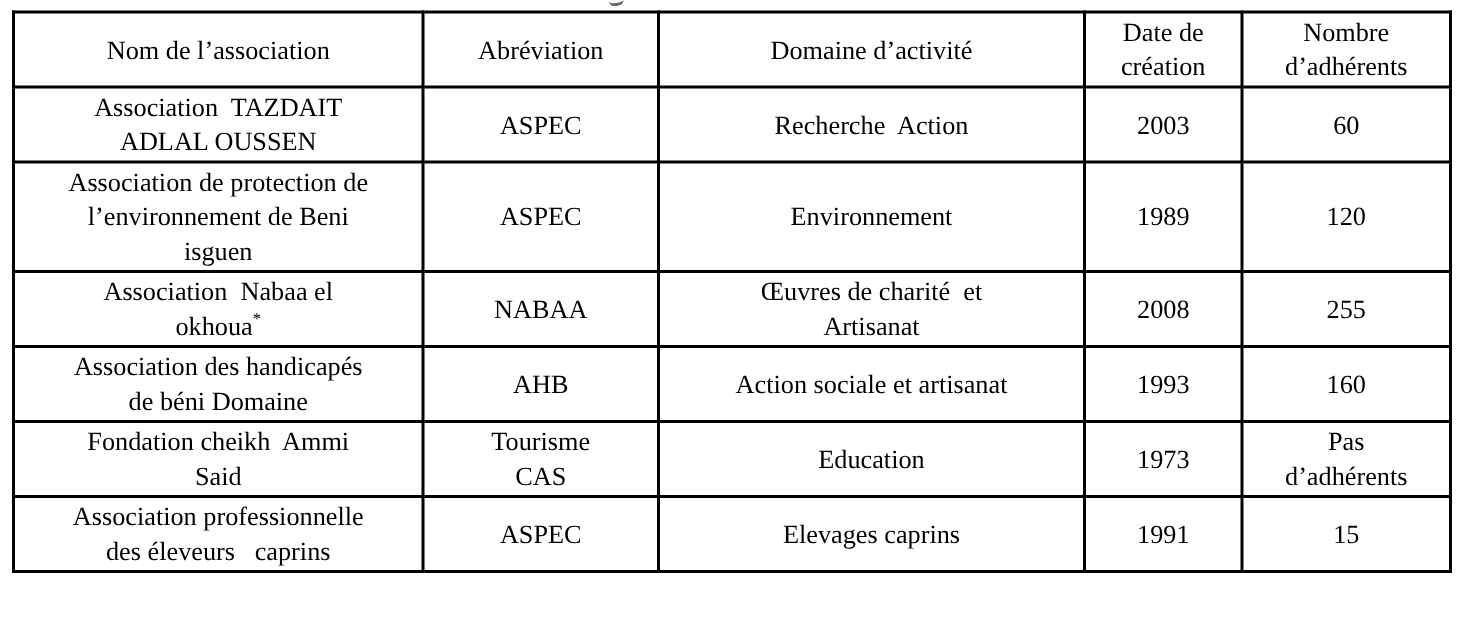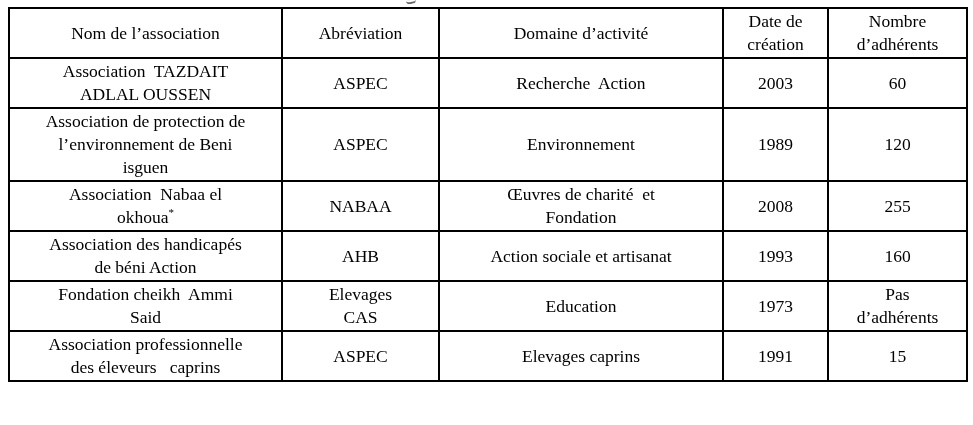--- a/index.html
+++ b/index.html
@@ -101,36 +101,36 @@
         <td>ASPEC</td>
         <td>Environnement</td>
         <td>1989</td>
         <td>120</td>
       </tr>
       <tr class="h-r3">
         <td><span>Association  Nabaa el
 okhoua</span><sup class="note">*</sup></td>
         <td>NABAA</td>
         <td>Œuvres de charité  et
-Fondation</td>
+Artisanat</td>
         <td>2008</td>
         <td>255</td>
       </tr>
       <tr class="h-r4">
         <td>Association des handicapés
-de béni Action</td>
+de béni Domaine</td>
         <td>AHB</td>
         <td>Action sociale et artisanat</td>
         <td>1993</td>
         <td>160</td>
       </tr>
       <tr class="h-r5">
         <td>Fondation cheikh  Ammi
 Said</td>
-        <td>Elevages
+        <td>Tourisme
 CAS</td>
         <td>Education</td>
         <td>1973</td>
         <td>Pas
 d’adhérents</td>
       </tr>
       <tr class="h-r6">
         <td>Association professionnelle
 des éleveurs   caprins</td>
         <td>ASPEC</td>

